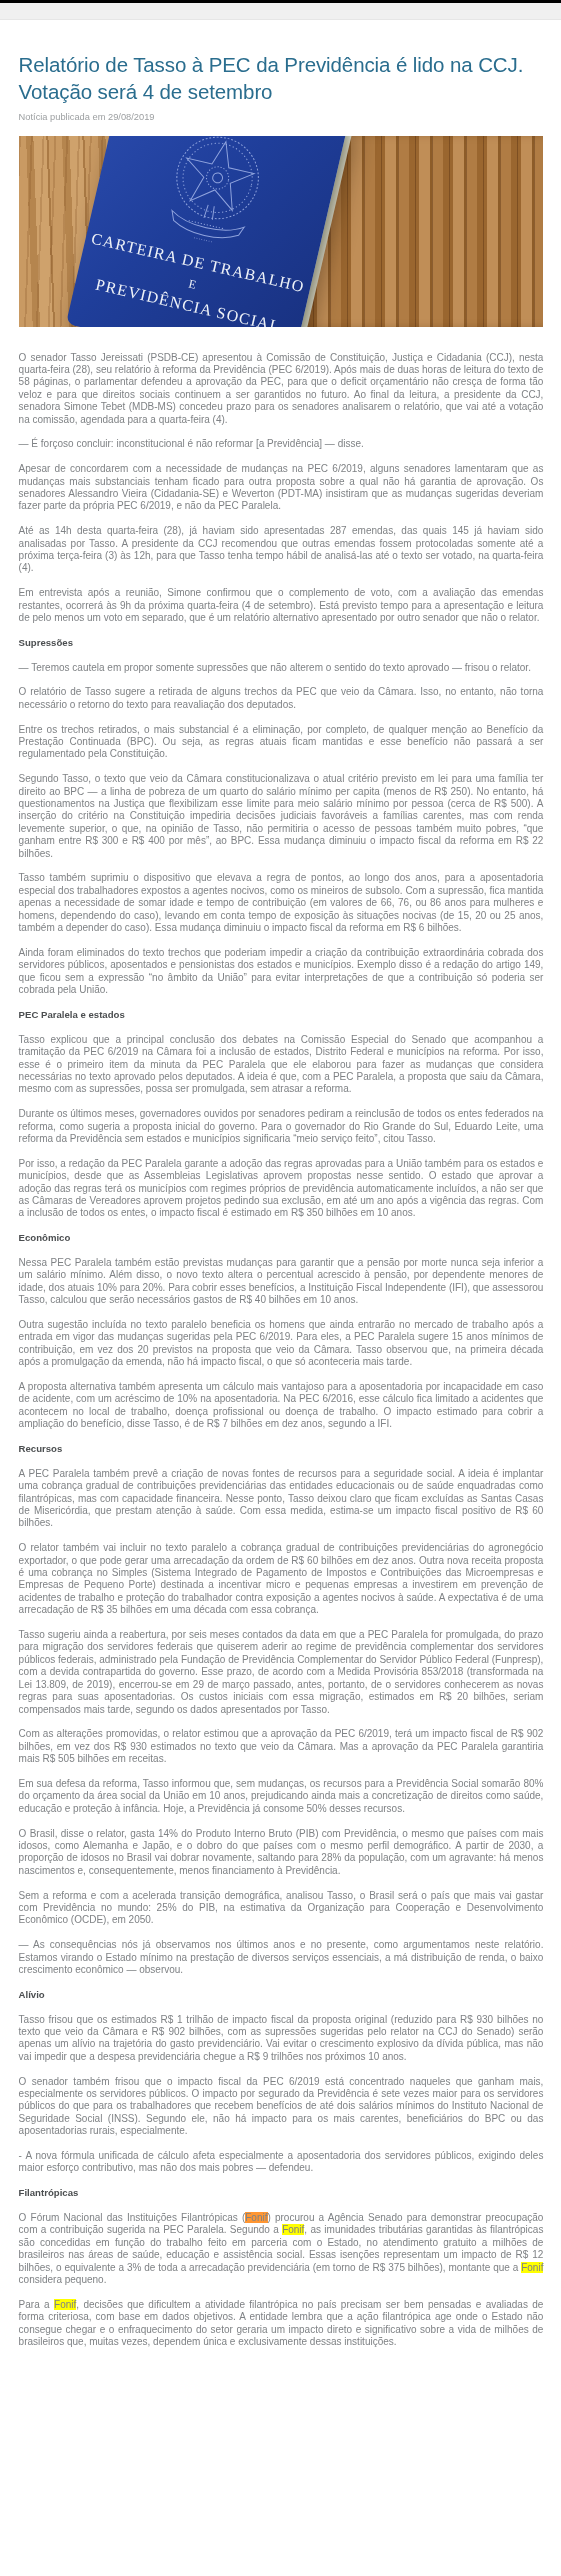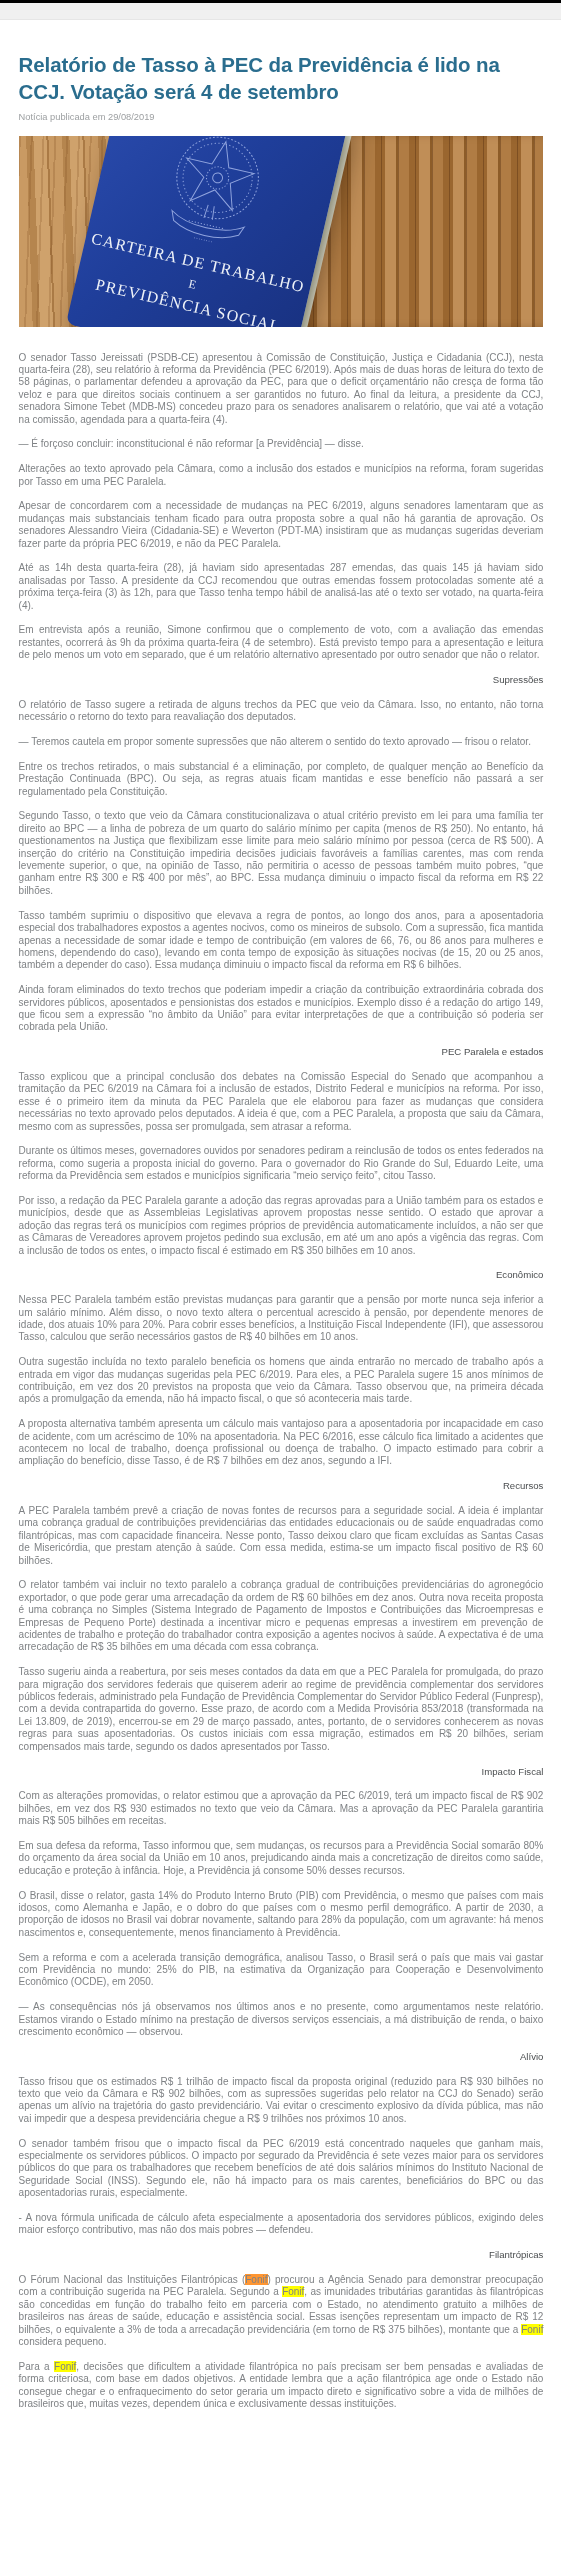--- a/index.html
+++ b/index.html
@@ -7,21 +7,21 @@
     width:562px;
     background:#ffffff;
     font-family:"Liberation Sans","DejaVu Sans",sans-serif;
     -webkit-font-smoothing:antialiased;
   }
   .top-bar{height:2.5px;background:var(--top-bar,#000);}
   .header-strip{height:16px;background:var(--strip,#f0f0f0);border-bottom:0.6px solid #e6e6e6;}
   .article{padding:0 18.6px 16px 18.6px;}
   h1.page-title{
     margin:31px 0 7.4px 0;
-    font-size:20.5px;line-height:27px;font-weight:bold;
+    font-size:20.5px;line-height:27px;font-weight:normal;
     color:var(--title,#2a6d8e);
     letter-spacing:-0.1px;
   }
   .pub-date{
     font-size:9.3px;color:var(--date,#9c9fa1);margin:0 0 13.7px 0;
   }
   
   .hero{
     position:relative;width:524px;height:191px;overflow:hidden;
     margin:0 0 25px 0;
@@ -64,23 +64,23 @@
   .card-line2{font-size:11.8px;letter-spacing:1.2px;margin:5.6px 0;}
   
   .article-body p{
     margin:0 0 12.4px 0;
     font-size:10px;line-height:12.4px;
     color:var(--body-text,#7f8285);
     text-align:justify;
   }
   .article-body h2{
     margin:0 0 12.4px 0;
-    font-size:9.6px;line-height:12.4px;font-weight:normal;
+    font-size:9.6px;line-height:12.4px;font-weight:bold;
     color:var(--heading-text,#4b4e50);
-    text-align:right;
+    text-align:left;
   }
   mark.find-match{background:var(--hl-match,#ffff00);color:inherit;padding:0;}
   mark.find-active{background:var(--hl-active,#ff9632);color:inherit;padding:0;}
 </style>
 </head>
 <body>
 
 <div class="top-bar"></div>
 <div class="header-strip"></div>
 
@@ -109,44 +109,42 @@
           <div class="card-line2">E</div>
           <div class="card-line3">PREVIDÊNCIA SOCIAL</div>
         </div>
       </div>
     </div>
   </figure>
 
   <div class="article-body">
       <p>O senador Tasso Jereissati (PSDB-CE) apresentou à Comissão de Constituição, Justiça e Cidadania (CCJ), nesta quarta-feira (28), seu relatório à reforma da Previdência (PEC 6/2019). Após mais de duas horas de leitura do texto de 58 páginas, o parlamentar defendeu a aprovação da PEC, para que o deficit orçamentário não cresça de forma tão veloz e para que direitos sociais continuem a ser garantidos no futuro. Ao final da leitura, a presidente da CCJ, senadora Simone Tebet (MDB-MS) concedeu prazo para os senadores analisarem o relatório, que vai até a votação na comissão, agendada para a quarta-feira (4).</p>
       <p>— É forçoso concluir: inconstitucional é não reformar [a Previdência] — disse.</p>
-      <p>Alterações ao texto aprovado pela Câmara, como a inclusão dos estados e municípios na reforma, foram sugeridas por Tasso em uma PEC Paralela.</p>
       <p>Apesar de concordarem com a necessidade de mudanças na PEC 6/2019, alguns senadores lamentaram que as mudanças mais substanciais tenham ficado para outra proposta sobre a qual não há garantia de aprovação. Os senadores Alessandro Vieira (Cidadania-SE) e Weverton (PDT-MA) insistiram que as mudanças sugeridas deveriam fazer parte da própria PEC 6/2019, e não da PEC Paralela.</p>
       <p>Até as 14h desta quarta-feira (28), já haviam sido apresentadas 287 emendas, das quais 145 já haviam sido analisadas por Tasso. A presidente da CCJ recomendou que outras emendas fossem protocoladas somente até a próxima terça-feira (3) às 12h, para que Tasso tenha tempo hábil de analisá-las até o texto ser votado, na quarta-feira (4).</p>
       <p>Em entrevista após a reunião, Simone confirmou que o complemento de voto, com a avaliação das emendas restantes, ocorrerá às 9h da próxima quarta-feira (4 de setembro). Está previsto tempo para a apresentação e leitura de pelo menos um voto em separado, que é um relatório alternativo apresentado por outro senador que não o relator.</p>
       <h2>Supressões</h2>
+      <p>— Teremos cautela em propor somente supressões que não alterem o sentido do texto aprovado — frisou o relator.</p>
       <p>O relatório de Tasso sugere a retirada de alguns trechos da PEC que veio da Câmara. Isso, no entanto, não torna necessário o retorno do texto para reavaliação dos deputados.</p>
-      <p>— Teremos cautela em propor somente supressões que não alterem o sentido do texto aprovado — frisou o relator.</p>
       <p>Entre os trechos retirados, o mais substancial é a eliminação, por completo, de qualquer menção ao Benefício da Prestação Continuada (BPC). Ou seja, as regras atuais ficam mantidas e esse benefício não passará a ser regulamentado pela Constituição.</p>
       <p>Segundo Tasso, o texto que veio da Câmara constitucionalizava o atual critério previsto em lei para uma família ter direito ao BPC — a linha de pobreza de um quarto do salário mínimo per capita (menos de R$ 250). No entanto, há questionamentos na Justiça que flexibilizam esse limite para meio salário mínimo por pessoa (cerca de R$ 500). A inserção do critério na Constituição impediria decisões judiciais favoráveis a famílias carentes, mas com renda levemente superior, o que, na opinião de Tasso, não permitiria o acesso de pessoas também muito pobres, “que ganham entre R$ 300 e R$ 400 por mês”, ao BPC. Essa mudança diminuiu o impacto fiscal da reforma em R$ 22 bilhões.</p>
       <p>Tasso também suprimiu o dispositivo que elevava a regra de pontos, ao longo dos anos, para a aposentadoria especial dos trabalhadores expostos a agentes nocivos, como os mineiros de subsolo. Com a supressão, fica mantida apenas a necessidade de somar idade e tempo de contribuição (em valores de 66, 76, ou 86 anos para mulheres e homens, dependendo do caso), levando em conta tempo de exposição às situações nocivas (de 15, 20 ou 25 anos, também a depender do caso). Essa mudança diminuiu o impacto fiscal da reforma em R$ 6 bilhões.</p>
       <p>Ainda foram eliminados do texto trechos que poderiam impedir a criação da contribuição extraordinária cobrada dos servidores públicos, aposentados e pensionistas dos estados e municípios. Exemplo disso é a redação do artigo 149, que ficou sem a expressão “no âmbito da União” para evitar interpretações de que a contribuição só poderia ser cobrada pela União.</p>
       <h2>PEC Paralela e estados</h2>
       <p>Tasso explicou que a principal conclusão dos debates na Comissão Especial do Senado que acompanhou a tramitação da PEC 6/2019 na Câmara foi a inclusão de estados, Distrito Federal e municípios na reforma. Por isso, esse é o primeiro item da minuta da PEC Paralela que ele elaborou para fazer as mudanças que considera necessárias no texto aprovado pelos deputados. A ideia é que, com a PEC Paralela, a proposta que saiu da Câmara, mesmo com as supressões, possa ser promulgada, sem atrasar a reforma.</p>
       <p>Durante os últimos meses, governadores ouvidos por senadores pediram a reinclusão de todos os entes federados na reforma, como sugeria a proposta inicial do governo. Para o governador do Rio Grande do Sul, Eduardo Leite, uma reforma da Previdência sem estados e municípios significaria “meio serviço feito”, citou Tasso.</p>
       <p>Por isso, a redação da PEC Paralela garante a adoção das regras aprovadas para a União também para os estados e municípios, desde que as Assembleias Legislativas aprovem propostas nesse sentido. O estado que aprovar a adoção das regras terá os municípios com regimes próprios de previdência automaticamente incluídos, a não ser que as Câmaras de Vereadores aprovem projetos pedindo sua exclusão, em até um ano após a vigência das regras. Com a inclusão de todos os entes, o impacto fiscal é estimado em R$ 350 bilhões em 10 anos.</p>
       <h2>Econômico</h2>
       <p>Nessa PEC Paralela também estão previstas mudanças para garantir que a pensão por morte nunca seja inferior a um salário mínimo. Além disso, o novo texto altera o percentual acrescido à pensão, por dependente menores de idade, dos atuais 10% para 20%. Para cobrir esses benefícios, a Instituição Fiscal Independente (IFI), que assessorou Tasso, calculou que serão necessários gastos de R$ 40 bilhões em 10 anos.</p>
       <p>Outra sugestão incluída no texto paralelo beneficia os homens que ainda entrarão no mercado de trabalho após a entrada em vigor das mudanças sugeridas pela PEC 6/2019. Para eles, a PEC Paralela sugere 15 anos mínimos de contribuição, em vez dos 20 previstos na proposta que veio da Câmara. Tasso observou que, na primeira década após a promulgação da emenda, não há impacto fiscal, o que só aconteceria mais tarde.</p>
       <p>A proposta alternativa também apresenta um cálculo mais vantajoso para a aposentadoria por incapacidade em caso de acidente, com um acréscimo de 10% na aposentadoria. Na PEC 6/2016, esse cálculo fica limitado a acidentes que acontecem no local de trabalho, doença profissional ou doença de trabalho. O impacto estimado para cobrir a ampliação do benefício, disse Tasso, é de R$ 7 bilhões em dez anos, segundo a IFI.</p>
       <h2>Recursos</h2>
       <p>A PEC Paralela também prevê a criação de novas fontes de recursos para a seguridade social. A ideia é implantar uma cobrança gradual de contribuições previdenciárias das entidades educacionais ou de saúde enquadradas como filantrópicas, mas com capacidade financeira. Nesse ponto, Tasso deixou claro que ficam excluídas as Santas Casas de Misericórdia, que prestam atenção à saúde. Com essa medida, estima-se um impacto fiscal positivo de R$ 60 bilhões.</p>
       <p>O relator também vai incluir no texto paralelo a cobrança gradual de contribuições previdenciárias do agronegócio exportador, o que pode gerar uma arrecadação da ordem de R$ 60 bilhões em dez anos. Outra nova receita proposta é uma cobrança no Simples (Sistema Integrado de Pagamento de Impostos e Contribuições das Microempresas e Empresas de Pequeno Porte) destinada a incentivar micro e pequenas empresas a investirem em prevenção de acidentes de trabalho e proteção do trabalhador contra exposição a agentes nocivos à saúde. A expectativa é de uma arrecadação de R$ 35 bilhões em uma década com essa cobrança.</p>
       <p>Tasso sugeriu ainda a reabertura, por seis meses contados da data em que a PEC Paralela for promulgada, do prazo para migração dos servidores federais que quiserem aderir ao regime de previdência complementar dos servidores públicos federais, administrado pela Fundação de Previdência Complementar do Servidor Público Federal (Funpresp), com a devida contrapartida do governo. Esse prazo, de acordo com a Medida Provisória 853/2018 (transformada na Lei 13.809, de 2019), encerrou-se em 29 de março passado, antes, portanto, de o servidores conhecerem as novas regras para suas aposentadorias. Os custos iniciais com essa migração, estimados em R$ 20 bilhões, seriam compensados mais tarde, segundo os dados apresentados por Tasso.</p>
-      <h2>Impacto Fiscal</h2>
       <p>Com as alterações promovidas, o relator estimou que a aprovação da PEC 6/2019, terá um impacto fiscal de R$ 902 bilhões, em vez dos R$ 930 estimados no texto que veio da Câmara. Mas a aprovação da PEC Paralela garantiria mais R$ 505 bilhões em receitas.</p>
       <p>Em sua defesa da reforma, Tasso informou que, sem mudanças, os recursos para a Previdência Social somarão 80% do orçamento da área social da União em 10 anos, prejudicando ainda mais a concretização de direitos como saúde, educação e proteção à infância. Hoje, a Previdência já consome 50% desses recursos.</p>
       <p>O Brasil, disse o relator, gasta 14% do Produto Interno Bruto (PIB) com Previdência, o mesmo que países com mais idosos, como Alemanha e Japão, e o dobro do que países com o mesmo perfil demográfico. A partir de 2030, a proporção de idosos no Brasil vai dobrar novamente, saltando para 28% da população, com um agravante: há menos nascimentos e, consequentemente, menos financiamento à Previdência.</p>
       <p>Sem a reforma e com a acelerada transição demográfica, analisou Tasso, o Brasil será o país que mais vai gastar com Previdência no mundo: 25% do PIB, na estimativa da Organização para Cooperação e Desenvolvimento Econômico (OCDE), em 2050.</p>
       <p>— As consequências nós já observamos nos últimos anos e no presente, como argumentamos neste relatório. Estamos virando o Estado mínimo na prestação de diversos serviços essenciais, a má distribuição de renda, o baixo crescimento econômico — observou.</p>
       <h2>Alívio</h2>
       <p>Tasso frisou que os estimados R$ 1 trilhão de impacto fiscal da proposta original (reduzido para R$ 930 bilhões no texto que veio da Câmara e R$ 902 bilhões, com as supressões sugeridas pelo relator na CCJ do Senado) serão apenas um alívio na trajetória do gasto previdenciário. Vai evitar o crescimento explosivo da dívida pública, mas não vai impedir que a despesa previdenciária chegue a R$ 9 trilhões nos próximos 10 anos.</p>
       <p>O senador também frisou que o impacto fiscal da PEC 6/2019 está concentrado naqueles que ganham mais, especialmente os servidores públicos. O impacto por segurado da Previdência é sete vezes maior para os servidores públicos do que para os trabalhadores que recebem benefícios de até dois salários mínimos do Instituto Nacional de Seguridade Social (INSS). Segundo ele, não há impacto para os mais carentes, beneficiários do BPC ou das aposentadorias rurais, especialmente.</p>
       <p>- A nova fórmula unificada de cálculo afeta especialmente a aposentadoria dos servidores públicos, exigindo deles maior esforço contributivo, mas não dos mais pobres — defendeu.</p>
       <h2>Filantrópicas</h2>

